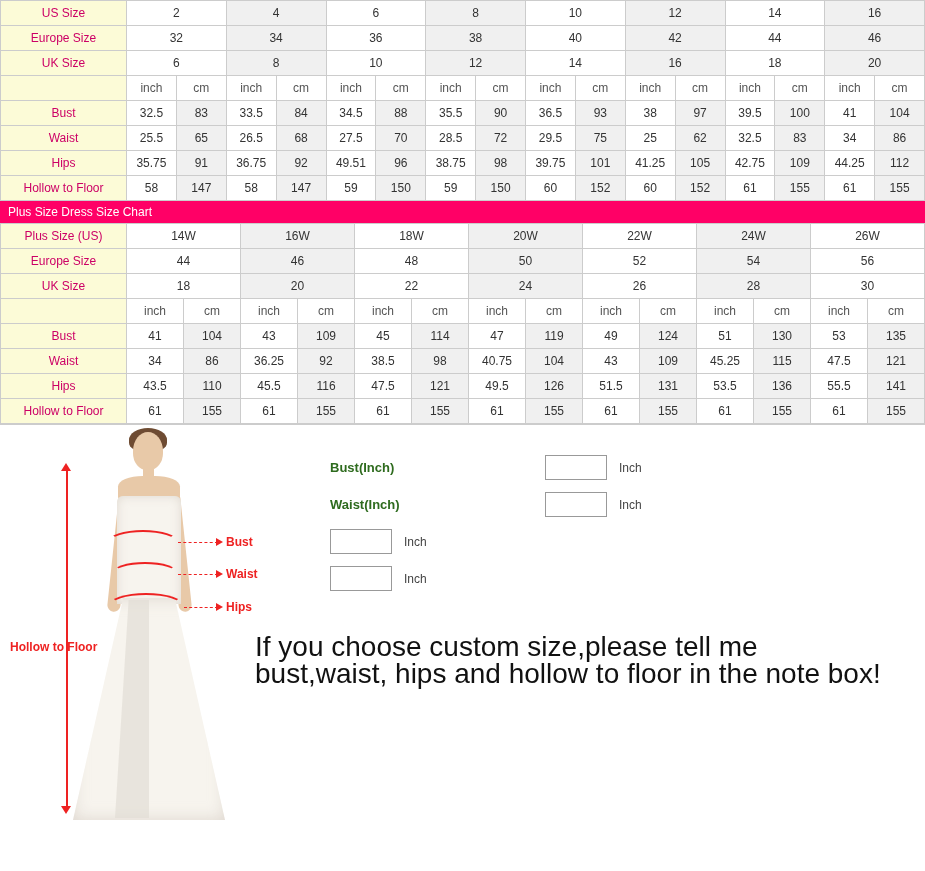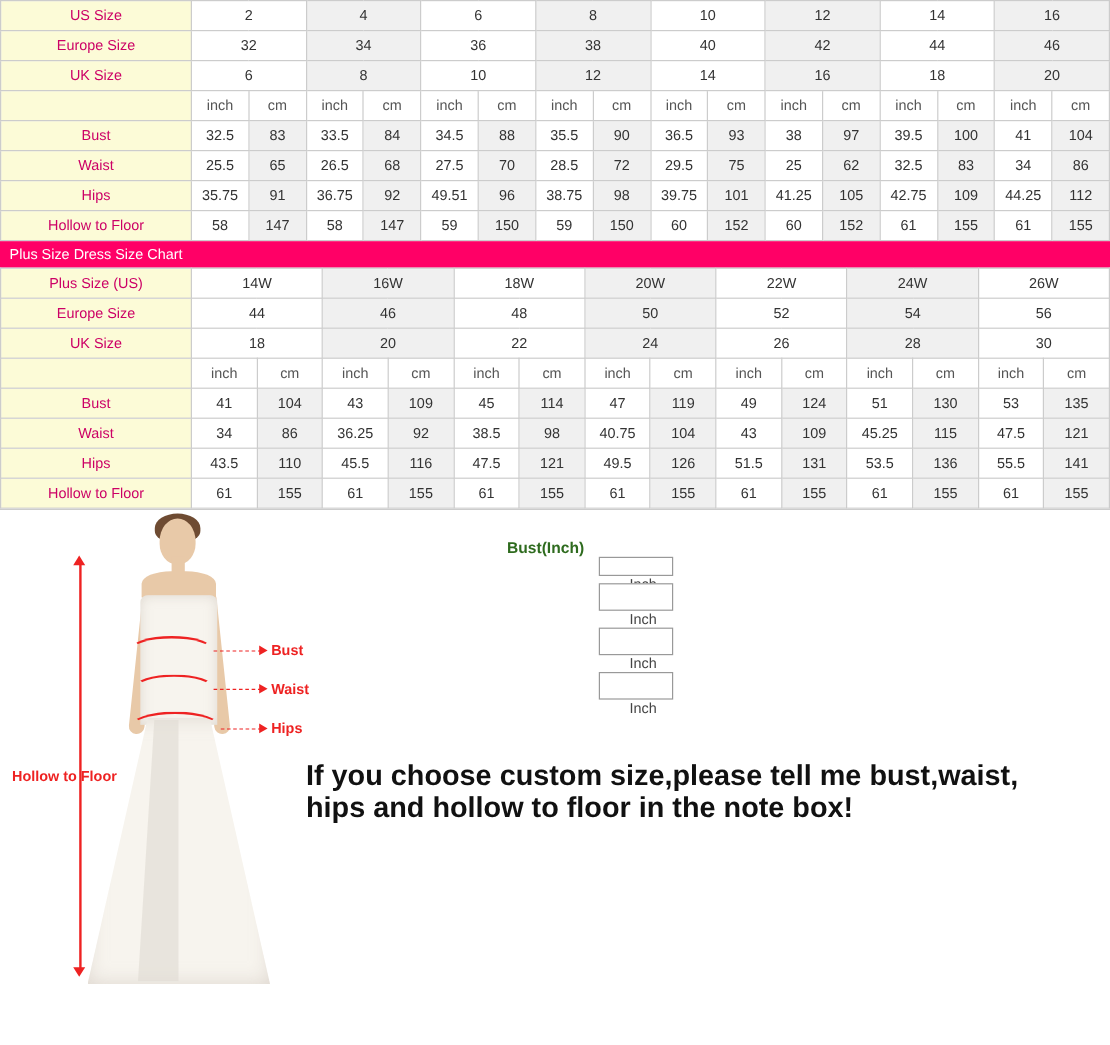--- a/index.html
+++ b/index.html
@@ -33,21 +33,21 @@
     border: 1px solid #cccccc;
     text-align: center;
     height: 25px;
     padding: 0 2px;
     overflow: hidden;
     white-space: nowrap;
   }
   td.label {
     background: #fcfbd7;
     color: #cc0066;
-    width: 159px;
+    width: 126px;
   }
   td.label-plain {
     background: #fcfbd7;
     width: 135px;
   }
   td.unit {
     background: #ffffff;
     color: #555555;
     font-size: 12px;
   }
@@ -188,21 +188,20 @@
   .form-area {
     position: absolute;
     left: 330px; top: 24px;
     width: 400px;
   }
   .form-row {
     display: flex;
     align-items: center;
     height: 37px;
     margin-bottom: 0px;
-    flex-direction: column;
   }
   .form-label {
     width: 215px;
     color: #2e6b1e;
     font-size: 13px;
     font-weight: bold;
   }
   .form-input {
     width: 62px;
     height: 25px;
@@ -214,22 +213,22 @@
   .form-unit {
     margin-left: 12px;
     color: #444444;
     font-size: 12px;
   }
 
   .note {
     position: absolute;
     left: 255px; top: 208px;
     width: 640px;
-    font-size: 24px;
-    font-weight: bold;
+    font-size: 28px;
+    font-weight: normal;
     color: #111111;
     line-height: 27px;
   }
 </style>
 </head>
 <body>
 
 <div class="page">
 
   <table class="size-table">
@@ -522,20 +521,21 @@
       <div class="m-lbl" style="left:226px; top:175px;">Hips</div>
     </div>
 
     <div class="form-area">
       <div class="form-row">
         <div class="form-label">Bust(Inch)</div>
         <input class="form-input" type="text" value="" placeholder="" style="">
         <div class="form-unit">Inch</div>
       </div>
       <div class="form-row">
+        <div class="form-label">Waist(Inch)</div>
         <input class="form-input" type="text" value="" placeholder="" style="">
         <div class="form-unit">Inch</div>
       </div>
       <div class="form-row">
         <input class="form-input" type="text" value="" placeholder="" style="">
         <div class="form-unit">Inch</div>
       </div>
       <div class="form-row">
         <input class="form-input" type="text" value="" placeholder="" style="">
         <div class="form-unit">Inch</div>

